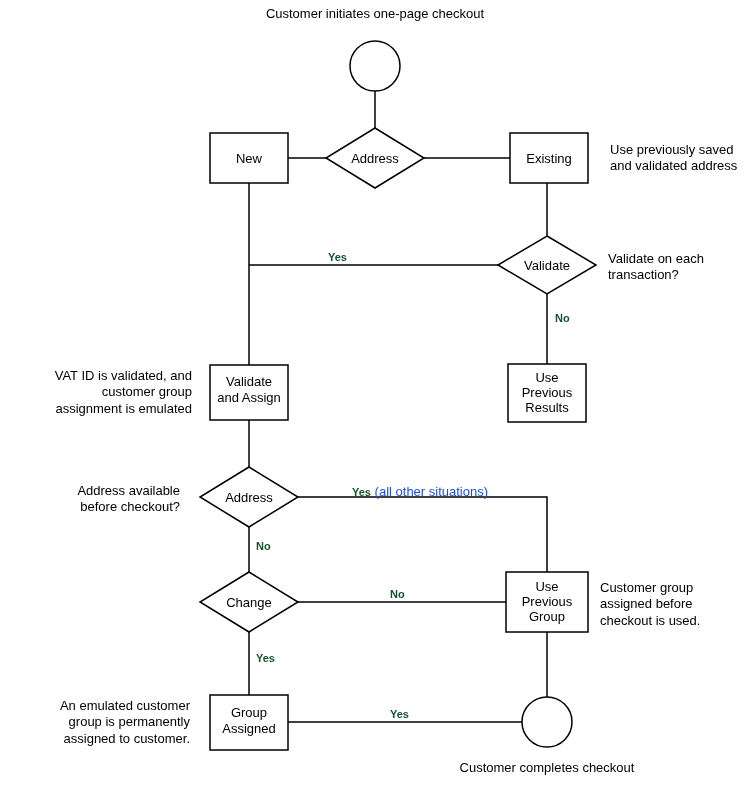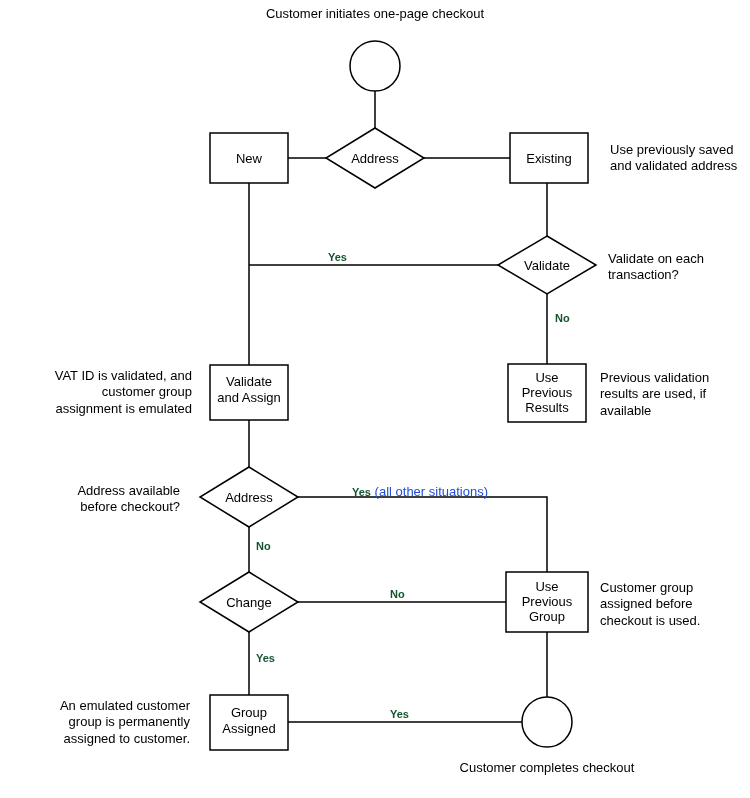--- a/index.html
+++ b/index.html
@@ -130,21 +130,20 @@
 
   <div class="text center-h" style="left:250px; top:6px; width:250px;">Customer initiates one-page checkout</div>
 
 
   <div class="text" style="left:602px; top:142px; width:140px;margin-left:8px;">Use previously saved<br>and validated address</div>
 
   <div class="text right" style="left:22px; top:368px; width:170px;">VAT ID is validated, and<br>customer group<br>assignment is emulated</div>
 
   <div class="text" style="left:608px; top:251px; width:130px;">Validate on each<br>transaction?</div>
 
-  <div class="text" style="left:600px; top:370px; width:140px;">Previous validation<br>results are used, if<br>available</div>
 
   <div class="text right" style="left:40px; top:483px; width:140px;text-align:right;">Address available<br>before checkout?</div>
 
 
   <div class="text" style="left:600px; top:580px; width:140px;">Customer group<br>assigned before<br>checkout is used.</div>
 
   <div class="text right" style="left:40px; top:698px; width:150px;">An emulated customer<br>group is permanently<br>assigned to customer.</div>
 
   <div class="text center-h" style="left:447px; top:760px; width:200px;">Customer completes checkout</div>
 

